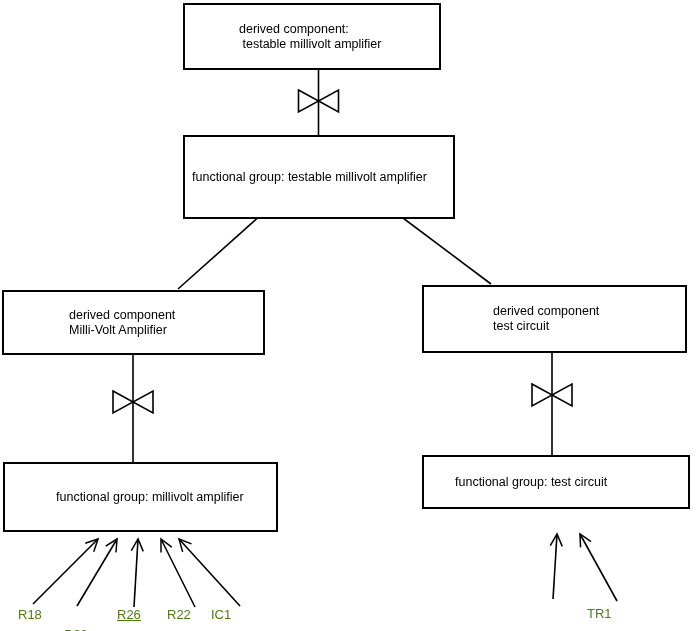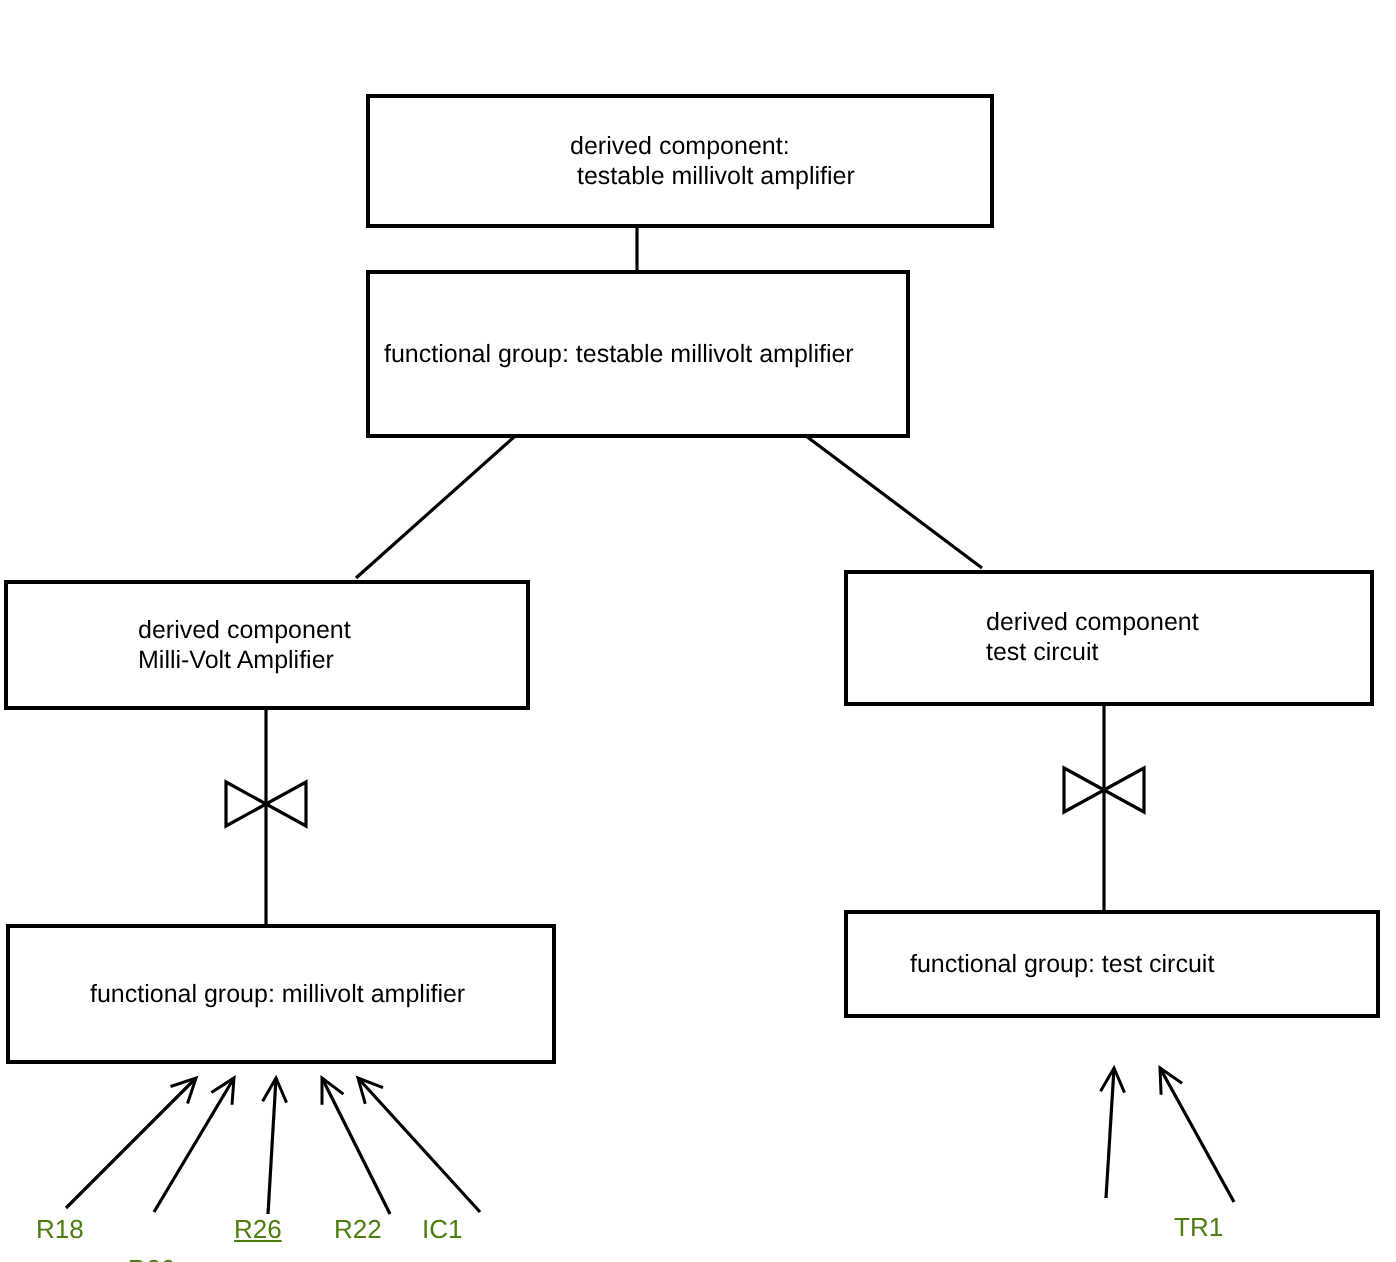--- a/index.html
+++ b/index.html
@@ -82,40 +82,40 @@
       <line x1="195" y1="607" x2="161" y2="539" marker-end="url(#openArrow)"></line>
       <line x1="240" y1="606" x2="179" y2="539" marker-end="url(#openArrow)"></line>
     </g>
 
     <g stroke="#000000" stroke-width="1.6" fill="none">
       <line x1="553" y1="599" x2="557" y2="534" marker-end="url(#openArrow)"></line>
       <line x1="617" y1="601" x2="580" y2="534" marker-end="url(#openArrow)"></line>
     </g>
   </svg>
 
-  <div class="node" style="left:183px; top:3px; width:314px; height:67px; padding-left:100px;margin-top:44px;">
+  <div class="node" style="left:183px; top:3px; width:258px; height:67px; padding-left:54px;">
     <span class="node-text">derived component:
  testable millivolt amplifier</span>
   </div>
 
   <div class="node" style="left:183px; top:135px; width:272px; height:84px; padding-left:7px;">
     <span class="node-text">functional group: testable millivolt amplifier</span>
   </div>
 
   <div class="node" style="left:2px; top:290px; width:263px; height:65px; padding-left:65px;">
     <span class="node-text">derived component
 Milli-Volt Amplifier</span>
   </div>
 
   <div class="node" style="left:422px; top:285px; width:265px; height:68px; padding-left:69px;">
     <span class="node-text">derived component
 test circuit</span>
   </div>
 
-  <div class="node" style="left:3px; top:462px; width:275px; height:70px; padding-left:40px;">
+  <div class="node" style="left:3px; top:462px; width:275px; height:70px; padding-left:51px;">
     <span class="node-text">functional group: millivolt amplifier</span>
   </div>
 
   <div class="node" style="left:422px; top:455px; width:268px; height:54px; padding-left:31px;">
     <span class="node-text">functional group: test circuit</span>
   </div>
 
   <div class="leaf-label" style="left:18px; top:607px;">R18</div>
   <div class="leaf-label" style="left:63px; top:627px;font-style:italic;">R30</div>
   <div class="leaf-label" style="left:117px; top:607px;text-decoration:underline;">R26</div>

